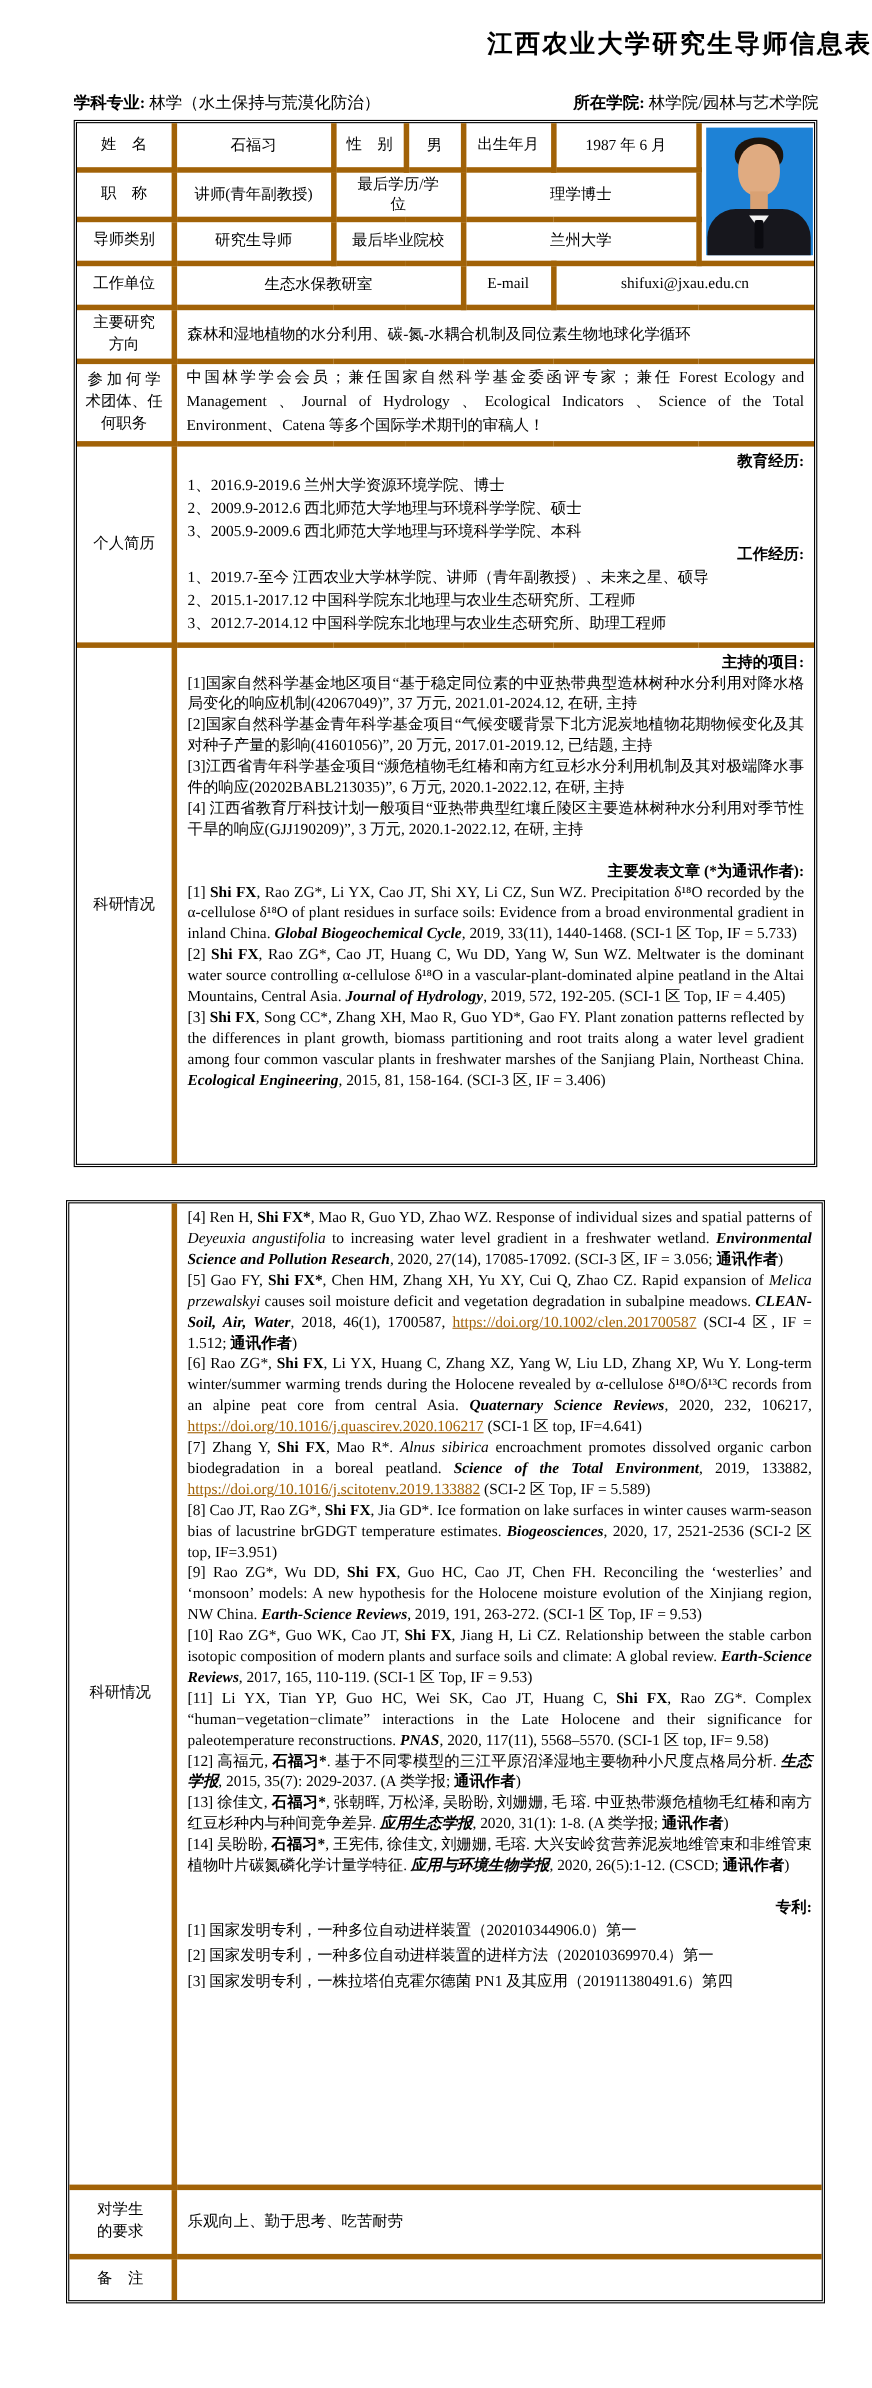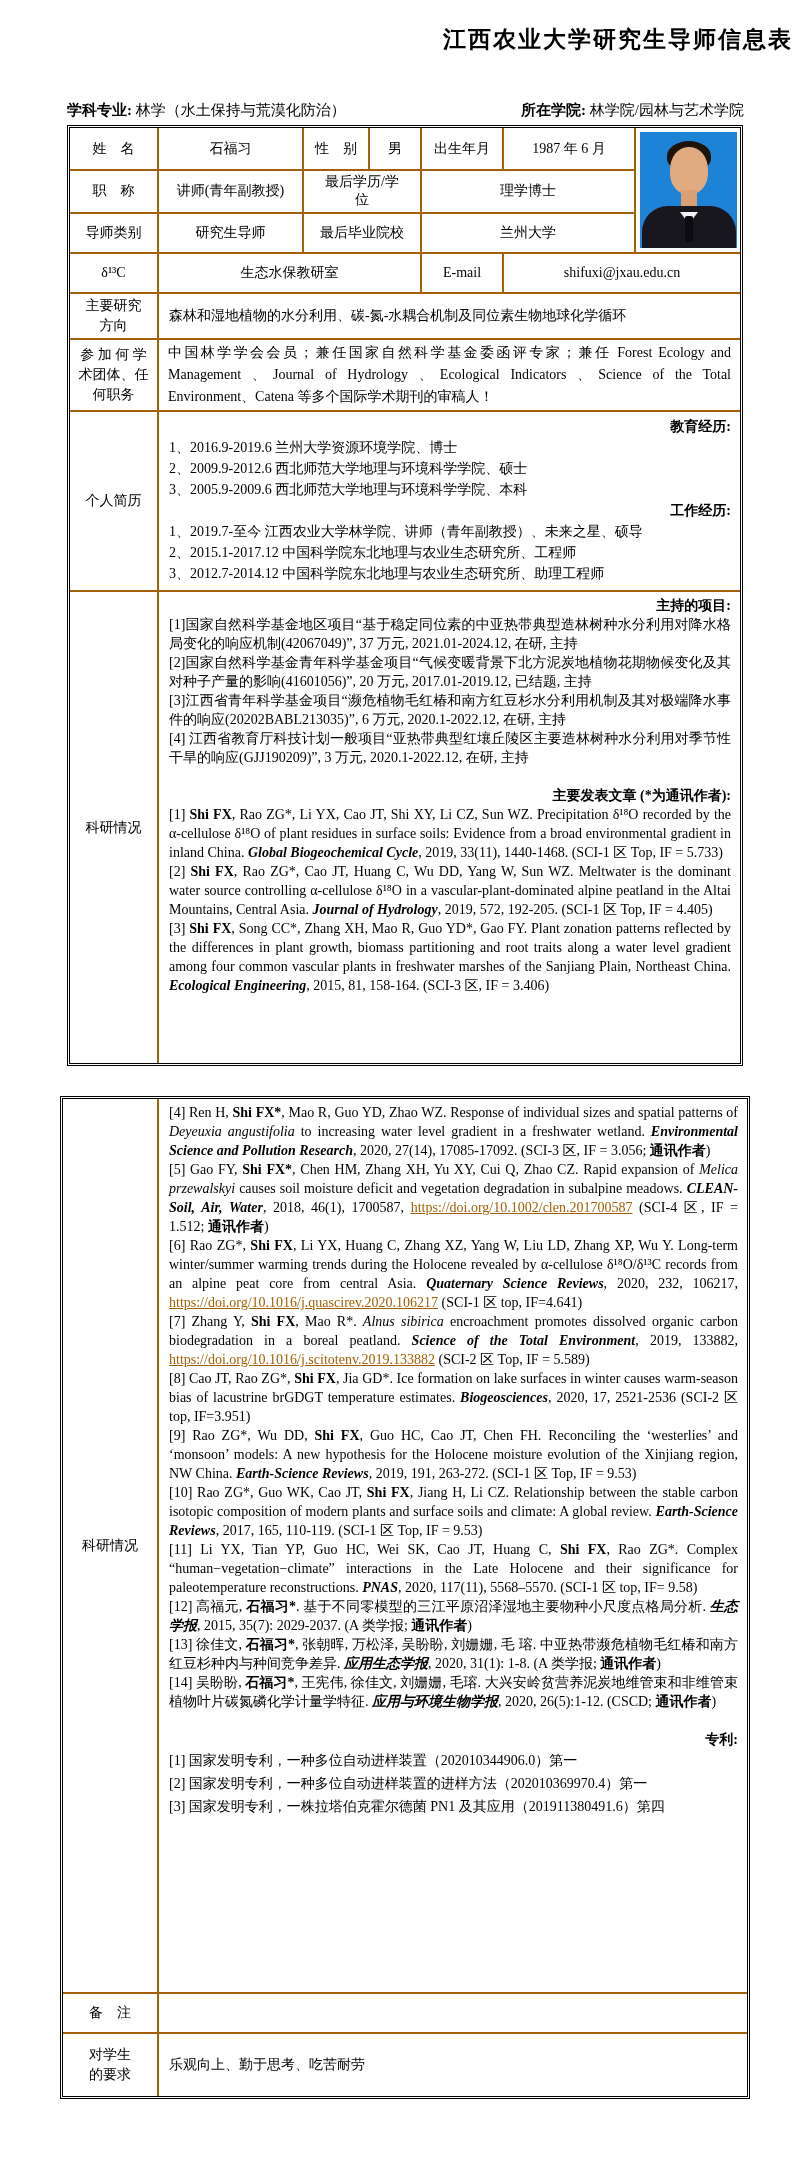--- a/index.html
+++ b/index.html
@@ -4,30 +4,30 @@
 <style>
   html,body{margin:0;padding:0;background:#ffffff;}
   .page{
     width:793px;height:2171px;background:#ffffff;position:relative;
     font-family:"Liberation Serif","DejaVu Serif",serif;color:#000;overflow:hidden;
   }
   .doc-title{
     padding-top:24px;text-align:right;font-size:23px;font-weight:bold;letter-spacing:2px;
   }
   .meta-row{
-    margin:46px 49px 6px 67px;display:flex;justify-content:space-between;
+    margin:30px 49px 6px 67px;display:flex;justify-content:space-between;
     font-size:15px;line-height:18px;
   }
   .meta-label{font-weight:bold;}
   .meta-value{font-weight:normal;}
   .tbl-wrap{border:3px double #000;background:#fff;}
   .tbl1{margin-left:67px;width:670px;}
   .tbl2{margin-left:60px;width:684px;margin-top:30px;}
   table{width:100%;border-collapse:collapse;border:hidden;table-layout:fixed;font-size:14px;}
-  td{border:2px solid #a16207;padding:2px 6px;vertical-align:middle;overflow:hidden;}
+  td{border:5px solid #a16207;padding:2px 6px;vertical-align:middle;overflow:hidden;}
   .label-cell{
     text-align:center;white-space:pre-line;line-height:20px;padding:2px 2px;
   }
   .center{text-align:center;}
   .content-cell{vertical-align:top;text-align:justify;padding:4px 9px 6px 10px;}
   .para{text-align:justify;}
   .sec-heading{font-weight:bold;text-align:right;}
   .spacer{height:19px;}
   .lh19 .para,.lh19 .sec-heading{line-height:19px;}
   .lh21 .para,.lh21 .sec-heading{line-height:21px;}
@@ -106,21 +106,21 @@
         <td class="center" colspan="2"><span class="degree-narrow">最后学历/学位</span></td>
         <td class="center" colspan="2">理学博士</td>
       </tr>
       <tr style="height:40px">
         <td class="label-cell">导师类别</td>
         <td class="center">研究生导师</td>
         <td class="center" colspan="2">最后毕业院校</td>
         <td class="center" colspan="2">兰州大学</td>
       </tr>
       <tr style="height:40px">
-        <td class="label-cell">δ¹³C</td>
+        <td class="label-cell">工作单位</td>
         <td class="center" colspan="3">生态水保教研室</td>
         <td class="center">E-mail</td>
         <td class="center" colspan="2">shifuxi@jxau.edu.cn</td>
       </tr>
       <tr style="height:46px">
         <td class="label-cell">主要研究
 方向</td>
         <td class="research-dir-cell" colspan="6">森林和湿地植物的水分利用、碳-氮-水耦合机制及同位素生物地球化学循环</td>
       </tr>
       <tr style="height:68px">
@@ -194,27 +194,27 @@
               </div>
           <div class="spacer"></div>
           <div class="sec-heading">专利:</div>
           <div class="patents">
                 <div class="para">[1] 国家发明专利，一种多位自动进样装置（202010344906.0）第一</div>
                 <div class="para">[2] 国家发明专利，一种多位自动进样装置的进样方法（202010369970.4）第一</div>
                 <div class="para">[3] 国家发明专利，一株拉塔伯克霍尔德菌 PN1 及其应用（201911380491.6）第四</div>
               </div>
         </td>
       </tr>
-      <tr style="height:40px">
-        <td class="label-cell">备　注</td>
-        <td></td>
-      </tr>
       <tr style="height:63px">
         <td class="label-cell">对学生
 的要求</td>
         <td style="text-align:left;padding-left:10px;">乐观向上、勤于思考、吃苦耐劳</td>
       </tr>
+      <tr style="height:40px">
+        <td class="label-cell">备　注</td>
+        <td></td>
+      </tr>
     </tbody>
       </table>
   </div>
 
 
 </div>
 
 </body></html>

